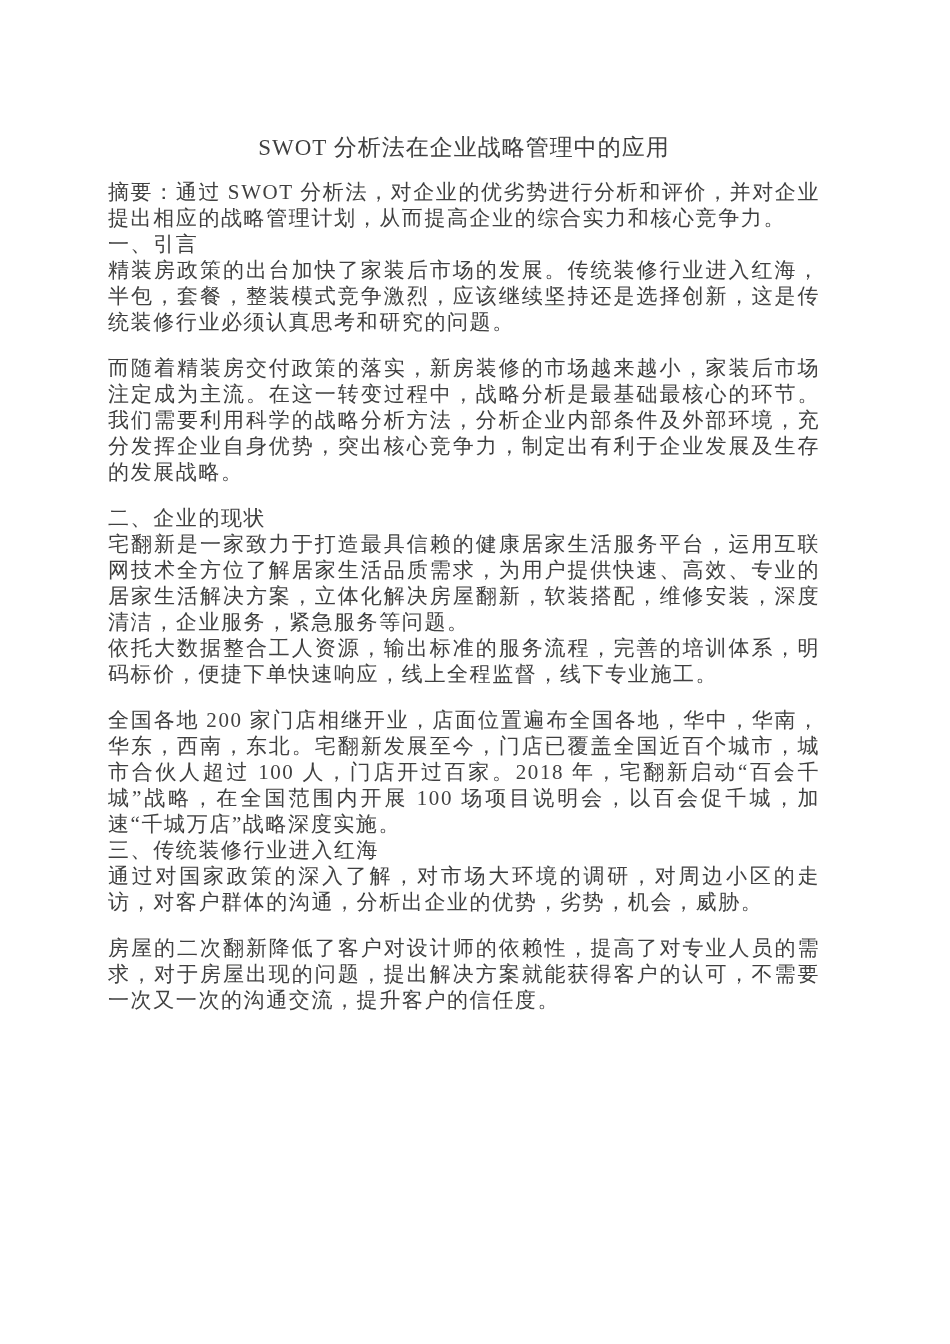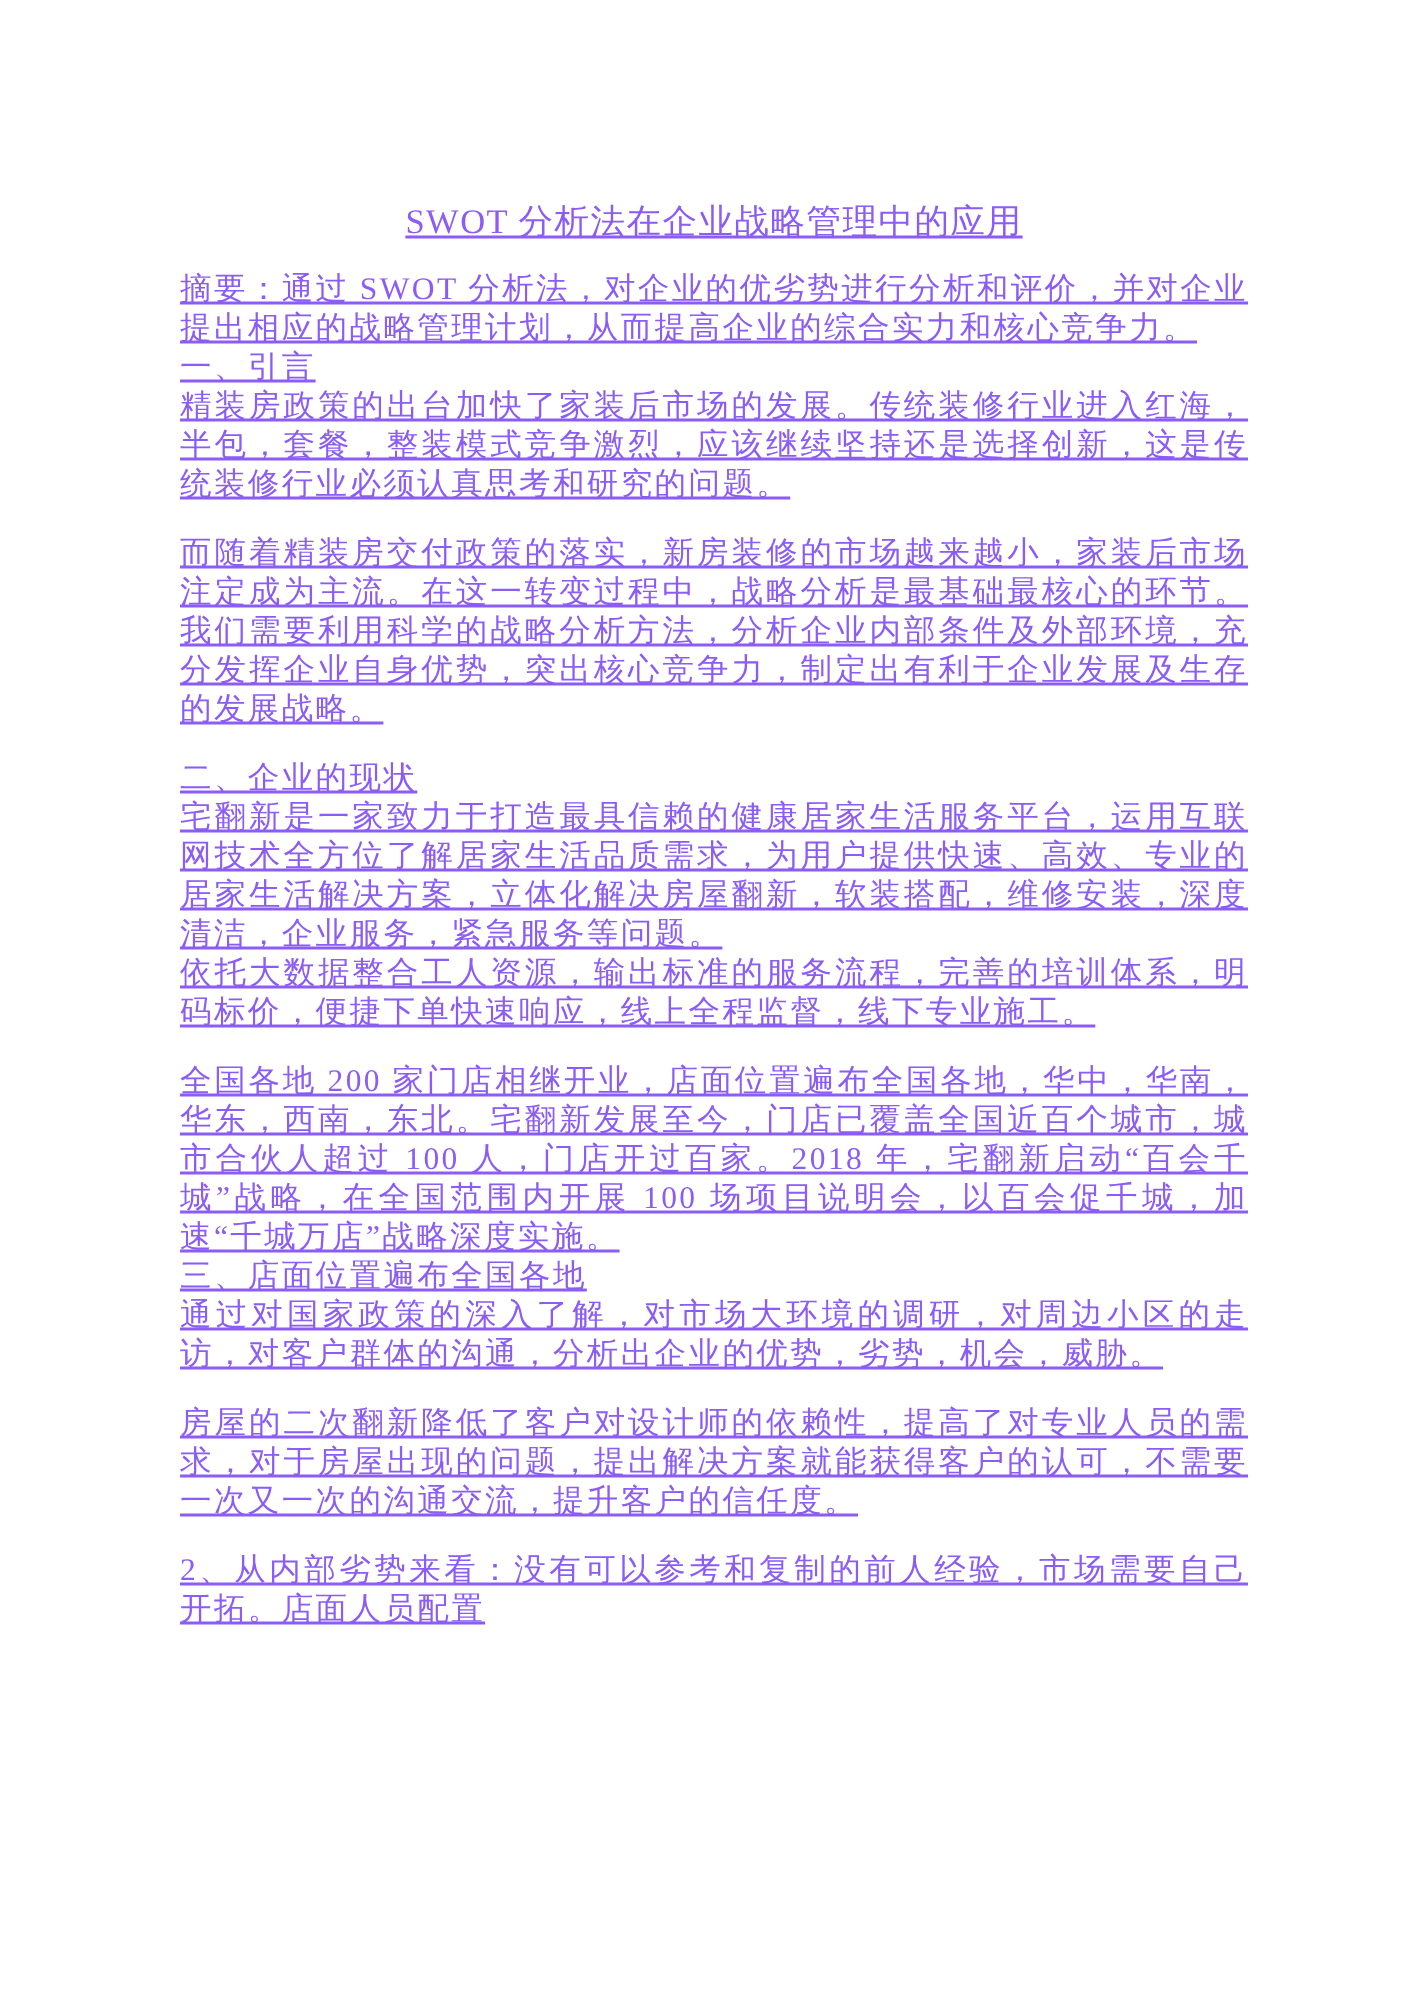--- a/index.html
+++ b/index.html
@@ -10,25 +10,24 @@
   .page {
     position: relative;
     width: 950px;
     height: 1344px;
     margin: 0 auto;
     background: #ffffff;
     overflow: hidden;
   }
   .content {
     position: absolute;
-    left: 120px;
+    left: 108px;
     top: 133px;
     width: 712px;
-    color: #8b5cf6;
-    text-decoration: underline;
+    color: #404040;
   }
   .doc-title {
     font-size: 23px;
     line-height: 30px;
     font-weight: normal;
     text-align: center;
     letter-spacing: 1px;
     margin-bottom: 16px;
     white-space: nowrap;
   }
@@ -52,19 +51,18 @@
     <h1 class="doc-title">SWOT 分析法在企业战略管理中的应用</h1>
 
     <div class="para">摘要：通过 SWOT 分析法，对企业的优劣势进行分析和评价，并对企业提出相应的战略管理计划，从而提高企业的综合实力和核心竞争力。</div>
     <div class="para">一、引言</div>
     <div class="para gap">精装房政策的出台加快了家装后市场的发展。传统装修行业进入红海，半包，套餐，整装模式竞争激烈，应该继续坚持还是选择创新，这是传统装修行业必须认真思考和研究的问题。</div>
     <div class="para gap">而随着精装房交付政策的落实，新房装修的市场越来越小，家装后市场注定成为主流。在这一转变过程中，战略分析是最基础最核心的环节。我们需要利用科学的战略分析方法，分析企业内部条件及外部环境，充分发挥企业自身优势，突出核心竞争力，制定出有利于企业发展及生存的发展战略。</div>
     <div class="para">二、企业的现状</div>
     <div class="para">宅翻新是一家致力于打造最具信赖的健康居家生活服务平台，运用互联网技术全方位了解居家生活品质需求，为用户提供快速、高效、专业的居家生活解决方案，立体化解决房屋翻新，软装搭配，维修安装，深度清洁，企业服务，紧急服务等问题。</div>
     <div class="para gap">依托大数据整合工人资源，输出标准的服务流程，完善的培训体系，明码标价，便捷下单快速响应，线上全程监督，线下专业施工。</div>
     <div class="para">全国各地 200 家门店相继开业，店面位置遍布全国各地，华中，华南，华东，西南，东北。宅翻新发展至今，门店已覆盖全国近百个城市，城市合伙人超过 100 人，门店开过百家。2018 年，宅翻新启动“百会千城”战略，在全国范围内开展 100 场项目说明会，以百会促千城，加速“千城万店”战略深度实施。</div>
-    <div class="para">三、店面位置遍布全国各地</div>
+    <div class="para">三、传统装修行业进入红海</div>
     <div class="para gap">通过对国家政策的深入了解，对市场大环境的调研，对周边小区的走访，对客户群体的沟通，分析出企业的优势，劣势，机会，威胁。</div>
     <div class="para gap">房屋的二次翻新降低了客户对设计师的依赖性，提高了对专业人员的需求，对于房屋出现的问题，提出解决方案就能获得客户的认可，不需要一次又一次的沟通交流，提升客户的信任度。</div>
-    <div class="para">2、从内部劣势来看：没有可以参考和复制的前人经验，市场需要自己开拓。店面人员配置</div>
 
   </div>
 </div>
 
 </body></html>

